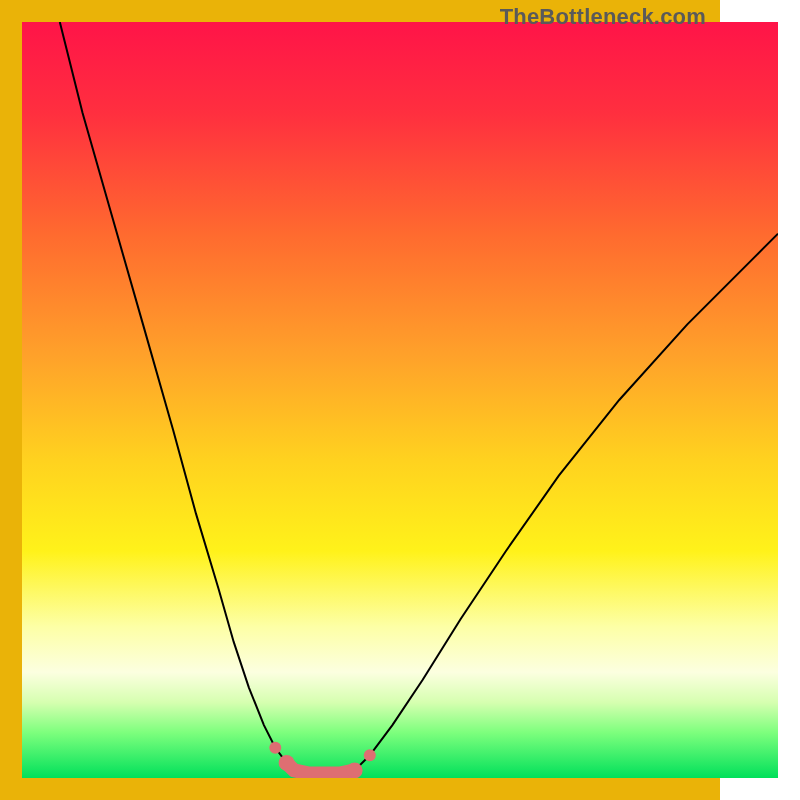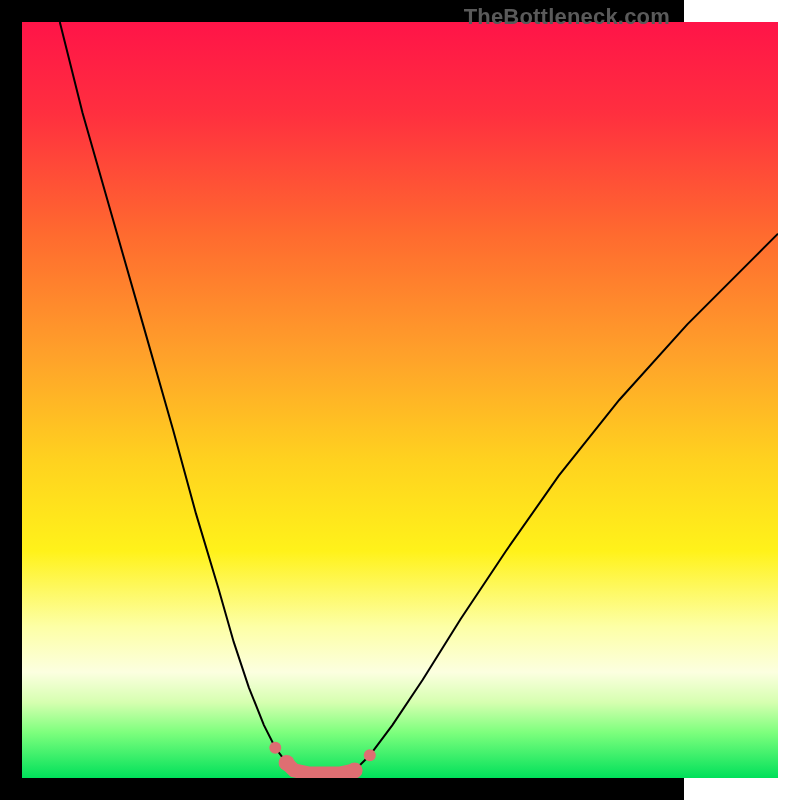--- a/index.html
+++ b/index.html
@@ -6,22 +6,23 @@
     margin: 0;
     padding: 0;
     width: 800px;
     height: 800px;
     overflow: hidden;
     font-family: Arial, Helvetica, sans-serif;
   }
   .frame {
     width: 684px;
     height: 800px;
-    background: #000000;
+    background: #eab308;
     position: relative;
+    padding-left: 36px;
   }
   .watermark {
     position: absolute;
     top: 4px;
     right: 14px;
     font-size: 22px;
     font-weight: 600;
     color: #5a5a5a;
     letter-spacing: 0.2px;
     z-index: 10;

